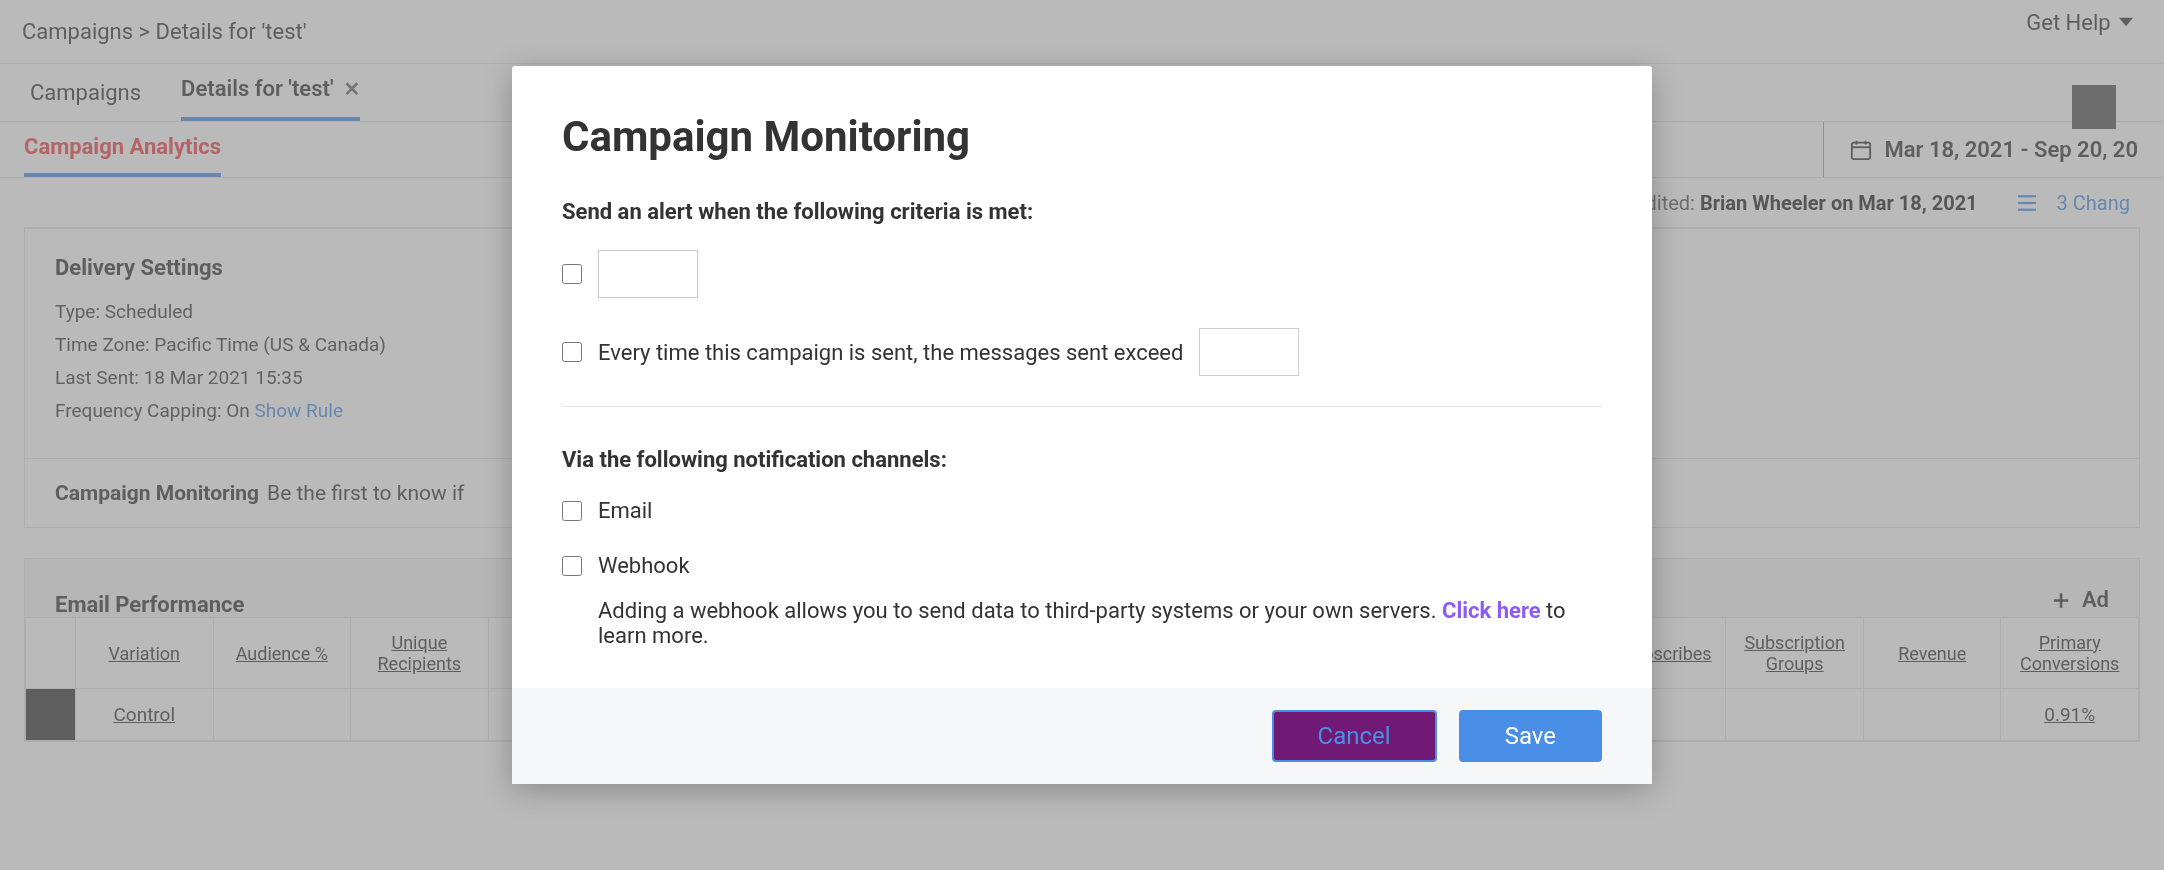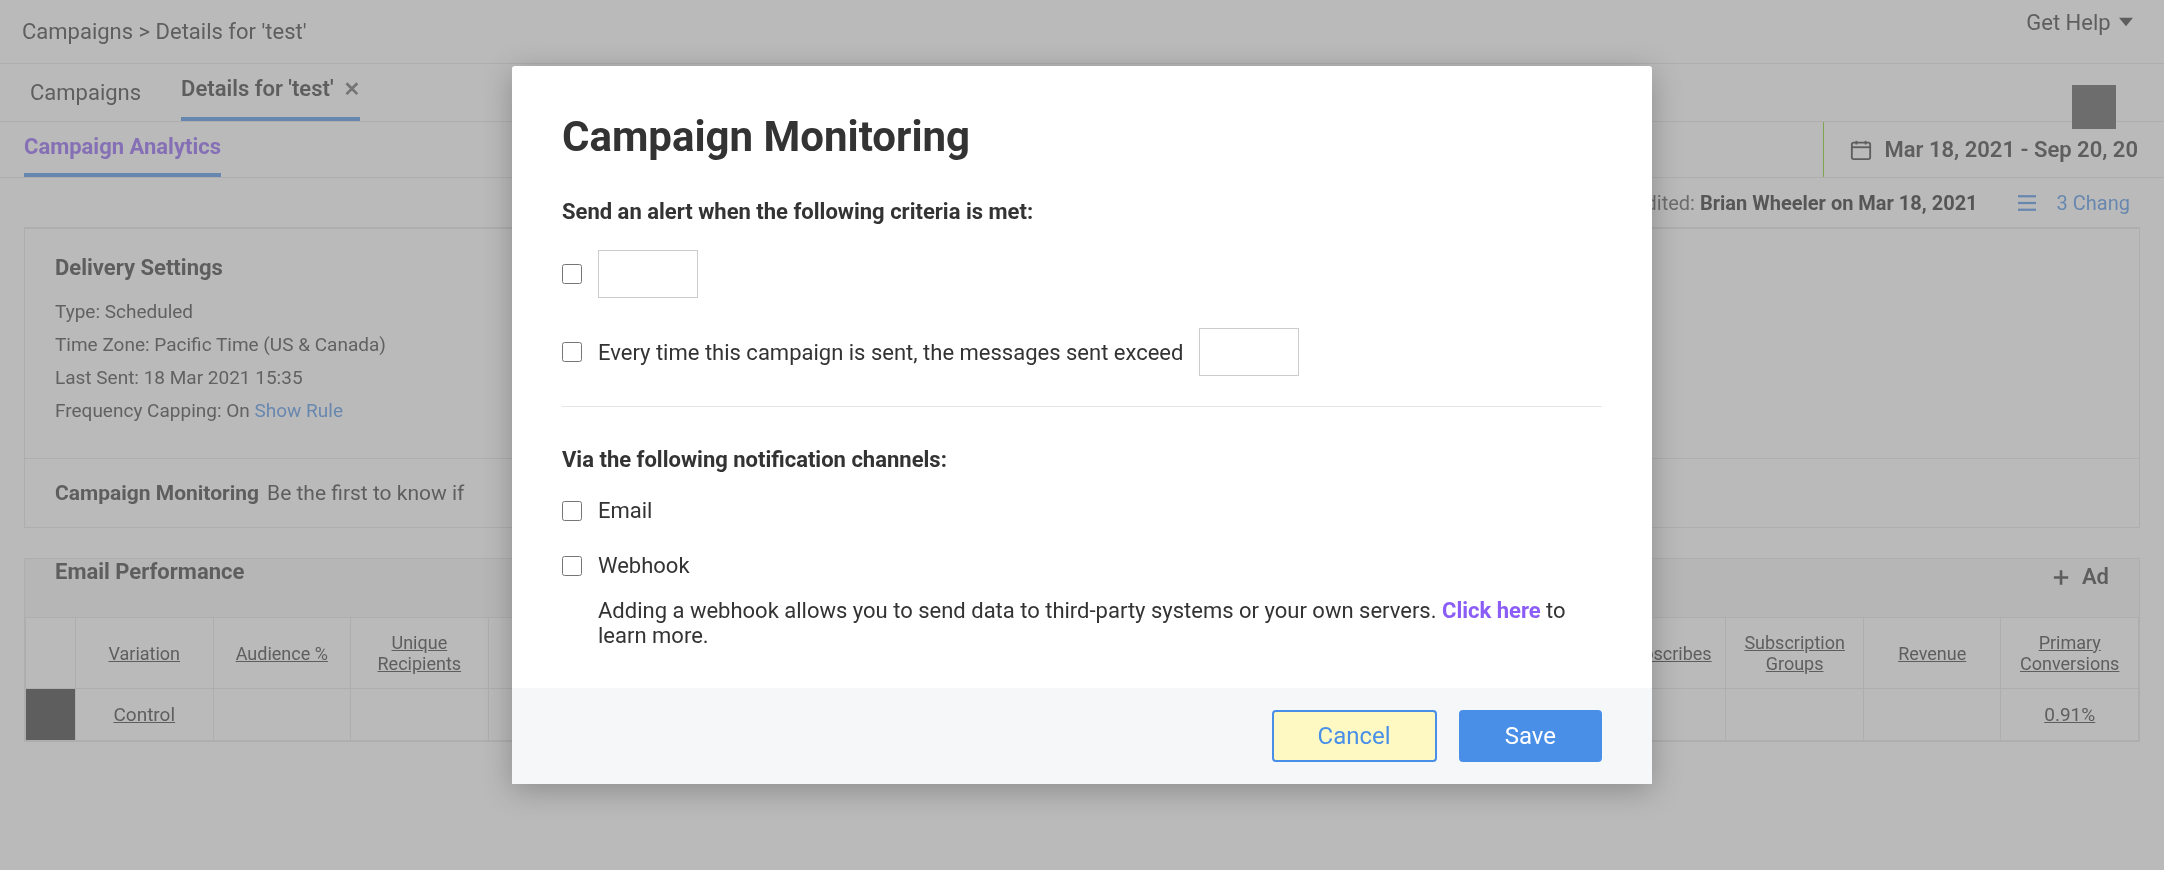--- a/index.html
+++ b/index.html
@@ -17,21 +17,21 @@
 
   
   .tabrow { height: 58px; display: flex; align-items: flex-end; padding: 0 30px; border-bottom: 1px solid #e5e5e5; gap: 40px; }
   .tab { padding: 16px 0; font-size: 22px; color: #333; cursor: pointer; display:flex; align-items:center; gap:10px;}
   .tab.active { font-weight: 600; border-bottom: 4px solid #4a8fe7; }
   .tab .close { font-size: 20px; color:#666; }
 
   
   .subrow { height: 56px; display:flex; align-items: stretch; border-bottom:1px solid #e5e5e5; }
   .subtabs { display:flex; align-items:flex-end; gap:40px; padding:0 24px; flex:1;}
-  .subtab { padding: 14px 0; font-size: 22px; color:#8b5cf6; cursor:pointer; }
+  .subtab { padding: 14px 0; font-size: 22px; color:#ef4444; cursor:pointer; }
   .subtab.active { font-weight:700; border-bottom:4px solid #4a8fe7; }
   .datebox { border-left:1px solid #84cc16; display:flex; align-items:center; padding:0 26px; gap:12px; font-size:22px; font-weight:600;}
   .cal-icon { width:22px; height:22px; }
 
   
   .content { padding: 0 24px 24px 24px; }
 
   
   .strip { height:50px; border-bottom:1px solid #e5e5e5; display:flex; align-items:center; justify-content:flex-end; gap:40px; font-size:20px; padding:0 10px; }
   .strip .created, .strip .edited { color:#555; }
@@ -46,21 +46,21 @@
   .panel h3 { font-size:22px; font-weight:700; margin-bottom:20px; }
   .panel .line { font-size:19px; color:#3a3a3a; margin-bottom:10px; }
   .panel .line b { font-weight:400; }
   .link { color:#4a8fe7; cursor:pointer;text-align:right; }
 
   .monitor-strip { border:1px solid #e5e5e5; border-top:none; padding:22px 30px; font-size:21px; display:flex; gap:8px; }
   .monitor-strip strong { font-weight:700; }
 
   
   .table-section { margin-top:30px; border:1px solid #e5e5e5; }
-  .table-head { height:58px; background:#f6f7f8; display:flex; align-items:flex-start; justify-content:space-between; padding:0 30px; font-size:22px; font-weight:700;}
+  .table-head { height:58px; background:#f6f7f8; display:flex; align-items:flex-end; justify-content:space-between; padding:0 30px; font-size:22px; font-weight:700;}
   .add-btn { font-size:22px; font-weight:600; display:flex; align-items:center; gap:8px; cursor:pointer; }
   .plus-icon { font-size:26px; }
 
   table { width:100%; border-collapse:collapse; table-layout:fixed; }
   th, td { border:1px solid #e5e5e5; padding:14px 8px; font-size:19px; text-align:center; font-weight:400; color:#333;text-decoration:underline; }
   th { background:#fff; font-size:18px; }
   th.first, td.first { width:50px; }
   tbody tr td.marker { background:#333; width:8px; padding:0; }
 
   
@@ -70,21 +70,21 @@
   .modal h1 { font-size:42px; font-weight:700; margin-bottom:38px; }
   .section-label { font-size:22px; font-weight:700; margin-bottom:26px; }
   .check-row { display:flex; align-items:center; gap:16px; font-size:22px; margin-bottom:30px; }
   .check-row input[type=checkbox] { width:20px; height:20px; }
   .check-row input[type=text] { width:100px; height:48px; border:1px solid #ccc; font-size:20px; padding:0 10px; }
   .modal hr { border:none; border-top:1px solid #e5e5e5; margin:20px 0 40px 0; }
   .webhook-note { font-size:22px; margin-top:20px; margin-left:36px; }
   .webhook-note .link { color:#8b5cf6;font-weight:bold; }
   .modal-footer { background:#f6f7f8; padding:22px 50px; display:flex; justify-content:flex-end; gap:22px; }
   .btn { height:52px; padding:0 44px; font-size:24px; border-radius:4px; cursor:pointer; display:flex; align-items:center; justify-content:center; }
-  .btn-secondary { background:#fef9c3; border:2px solid #4a8fe7; color:#4a8fe7; }
+  .btn-secondary { background:#701a75; border:2px solid #4a8fe7; color:#4a8fe7; }
   .btn-primary { background:#4a8fe7; border:2px solid #4a8fe7; color:#fff; }
 
   svg { display:block; }
 </style>
 </head>
 <body>
 
 <div class="topbar">
   <div class="breadcrumb">
     <a>Campaigns</a><span> &gt; </span><span>Details for 'test'</span>

